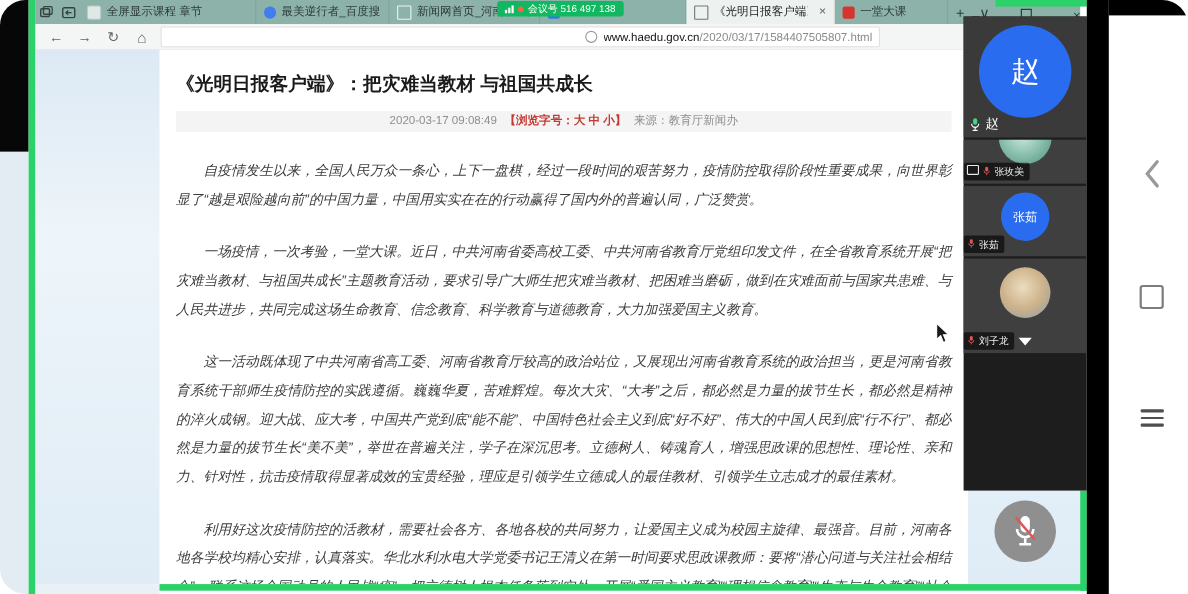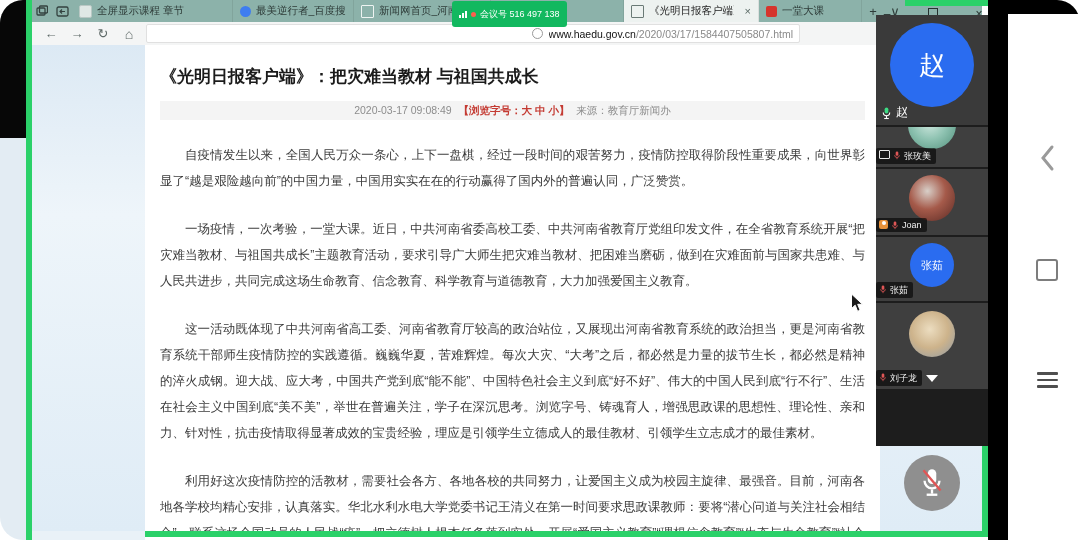--- a/index.html
+++ b/index.html
@@ -59,24 +59,24 @@
   
   .page{position:absolute;left:0;top:45px;width:950px;height:486px;
         background:linear-gradient(180deg,#dce9f4 0%,#eef5fa 35%,#dfecf6 100%);overflow:hidden;}
   .article-col{position:absolute;left:113px;top:0;width:735px;height:486px;background:#fff;
         padding:0 15px;box-sizing:border-box;overflow:hidden;}
   .art-title{margin-top:20px;text-align:left;font-size:17px;font-weight:bold;color:#1b1b1b;}
   .art-meta{margin-top:13px;background:#f4f4f4;height:19px;line-height:19px;text-align:center;
         font-size:10.5px;color:#8d8d8d;}
   .art-meta .red{color:#c43b33;font-weight:bold;margin:0 4px;}
   .art-p{margin:22px 0 0 0;font-size:12.5px;line-height:26px;color:#3b3b3b;
-        text-align:justify;text-indent:2em;}
-
-  
-  .meet-pill{left:452px;top:1px;height:26px;z-index:6;display:flex;align-items:center;gap:4px;
+        text-align:justify;text-indent:2em;font-style:italic;}
+
+  
+  .meet-pill{left:452px;top:1px;height:14px;z-index:6;display:flex;align-items:center;gap:4px;
         background:#12b85f;border-radius:3px;padding:0 7px;color:#fff;font-size:9px;white-space:nowrap;}
   .sig-ic{display:flex;align-items:flex-end;gap:1px;height:7px;}
   .sig-ic i{display:block;width:2px;background:#fff;}
   .sig-1{height:3px;}.sig-2{height:5px;}.sig-3{height:7px;}
   .rec-dot{width:5px;height:5px;border-radius:50%;background:#ff5f4e;}
 
   
   .conf{left:876px;top:15px;width:112px;height:431px;background:#1d1d1d;z-index:8;}
   .tile{position:relative;width:112px;background:#3f3f3f;overflow:hidden;margin-bottom:2px;}
   .tile-main{height:110px;background:#3a3a3a;}
@@ -195,21 +195,21 @@
     <div class="page">
       <div class="article-col">
         <div class="art-title">《光明日报客户端》：把灾难当教材 与祖国共成长</div>
         <div class="art-meta">
           <span>2020-03-17 09:08:49</span>
           <span class="red">【浏览字号：大 中 小】</span>
           <span>来源：教育厅新闻办</span>
         </div>
         <p class="art-p">自疫情发生以来，全国人民万众一条心，上下一盘棋，经过一段时间的艰苦努力，疫情防控取得阶段性重要成果，向世界彰显了“越是艰险越向前”的中国力量，中国用实实在在的行动赢得了国内外的普遍认同，广泛赞赏。</p>
         <p class="art-p">一场疫情，一次考验，一堂大课。近日，中共河南省委高校工委、中共河南省教育厅党组印发文件，在全省教育系统开展“把灾难当教材、与祖国共成长”主题教育活动，要求引导广大师生把灾难当教材、把困难当磨砺，做到在灾难面前与国家共患难、与人民共进步，共同完成这场生命教育、信念教育、科学教育与道德教育，大力加强爱国主义教育。</p>
-        <p class="art-p">这一活动既体现了中共河南省高工委、河南省教育厅较高的政治站位，又展现出河南省教育系统的政治担当，更是河南省教育系统干部师生疫情防控的实践遵循。巍巍华夏，苦难辉煌。每次大灾、“大考”之后，都必然是力量的拔节生长，都必然是精神的淬火成钢。迎大战、应大考，中国共产党到底“能不能”、中国特色社会主义到底“好不好”、伟大的中国人民到底“行不行”、生活在社会主义中国到底“美不美”，举世在普遍关注，学子在深沉思考。浏览字号、铸魂育人，增强思政课的思想性、理论性、亲和力、针对性，抗击疫情取得显著成效的宝贵经验，理应是引领学生立德成人的最佳教材、引领学生立志成才的最佳素材。</p>
+        <p class="art-p">这一活动既体现了中共河南省高工委、河南省教育厅较高的政治站位，又展现出河南省教育系统的政治担当，更是河南省教育系统干部师生疫情防控的实践遵循。巍巍华夏，苦难辉煌。每次大灾、“大考”之后，都必然是力量的拔节生长，都必然是精神的淬火成钢。迎大战、应大考，中国共产党到底“能不能”、中国特色社会主义到底“好不好”、伟大的中国人民到底“行不行”、都必然是力量的拔节生长“美不美”，举世在普遍关注，学子在深沉思考。立德树人、铸魂育人，增强思政课的思想性、理论性、亲和力、针对性，抗击疫情取得显著成效的宝贵经验，理应是引领学生立德成人的最佳教材、引领学生立志成才的最佳素材。</p>
         <p class="art-p">利用好这次疫情防控的活教材，需要社会各方、各地各校的共同努力，让爱国主义成为校园主旋律、最强音。目前，河南各地各学校均精心安排，认真落实。华北水利水电大学党委书记王清义在第一时间要求思政课教师：要将“潜心问道与关注社会相结合”，联系这场全国动员的人民战“疫”，把立德树人根本任务落到实处，开展“爱国主义教育”“理想信念教育”“生态与生命教育”“社会责任感教育”“规则教育”“爱与感恩教育”，增强疫情防控期间学生思想政治教育工作的针对性和实效性。该校马克思主义学院动员全体教师把抗疫中涌现出的先进人物、典型事例及时推进线上课堂。</p>
 
       </div>
     </div>
   </div>
 
   <div class="abs meet-pill">
     <span class="sig-ic">
         <i class="sig-1"></i>
         <i class="sig-2"></i>
@@ -243,32 +243,20 @@
         <span class="screen-ic"></span>
         <svg width="8" height="11" viewBox="0 0 24 28">
             <rect x="8" y="2" width="8" height="13" rx="4" fill="#e05656"></rect>
             <path d="M5 13a7 7 0 0 0 14 0" fill="none" stroke="#e05656" stroke-width="2.4"></path>
             <line x1="12" y1="20" x2="12" y2="25" stroke="#e05656" stroke-width="2.4"></line>
           </svg>
         <span>张玫美</span>
       </div>
     </div>
 
-    <div class="tile t2">
-      <div class="av av-photo2"></div>
-      <div class="chip">
-        <span class="host-ic"></span>
-        <svg width="8" height="11" viewBox="0 0 24 28">
-            <rect x="8" y="2" width="8" height="13" rx="4" fill="#e05656"></rect>
-            <path d="M5 13a7 7 0 0 0 14 0" fill="none" stroke="#e05656" stroke-width="2.4"></path>
-            <line x1="12" y1="20" x2="12" y2="25" stroke="#e05656" stroke-width="2.4"></line>
-          </svg>
-        <span>Joan</span>
-      </div>
-    </div>
 
     <div class="tile t3">
       <div class="av av-blue av-zr">张茹</div>
       <div class="chip">
         <svg width="8" height="11" viewBox="0 0 24 28">
             <rect x="8" y="2" width="8" height="13" rx="4" fill="#e05656"></rect>
             <path d="M5 13a7 7 0 0 0 14 0" fill="none" stroke="#e05656" stroke-width="2.4"></path>
             <line x1="12" y1="20" x2="12" y2="25" stroke="#e05656" stroke-width="2.4"></line>
           </svg>
         <span>张茹</span>

